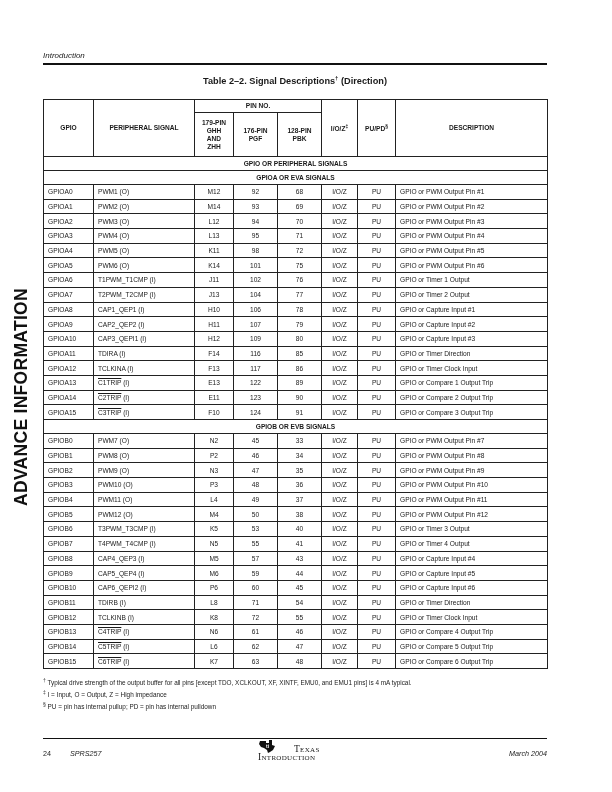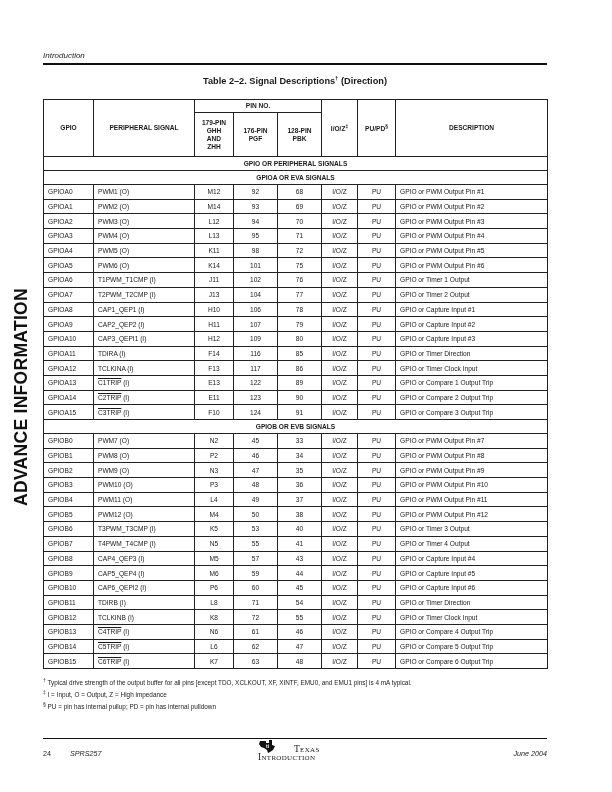--- a/index.html
+++ b/index.html
@@ -416,13 +416,13 @@
 <div class="pg pg-num">24</div>
 <div class="pg pg-doc">SPRS257</div>
 <div class="ti-logo">
   <svg width="18" height="13" viewBox="0 0 18 13">
     <path d="M2 1 L8 1 L8 3 L11 3 L11 0 L14 0 L14 5 L17 6 L15 10 L12 12 L10 13 L9 10 L6 8 L3 7 L1 4 Z" fill="#111"></path>
     <text x="8" y="7.5" font-size="5" fill="#fff" font-weight="bold" font-family="Liberation Sans, sans-serif">ti</text>
   </svg>
   <div class="ti-line1"><span style="font-variant:small-caps">Texas</span></div>
   <div class="ti-line2"><span style="font-variant:small-caps">Introduction</span></div>
 </div>
-<div class="pg pg-date">June 2004</div>
+<div class="pg pg-date">March 2004</div>
 
 </body></html>

